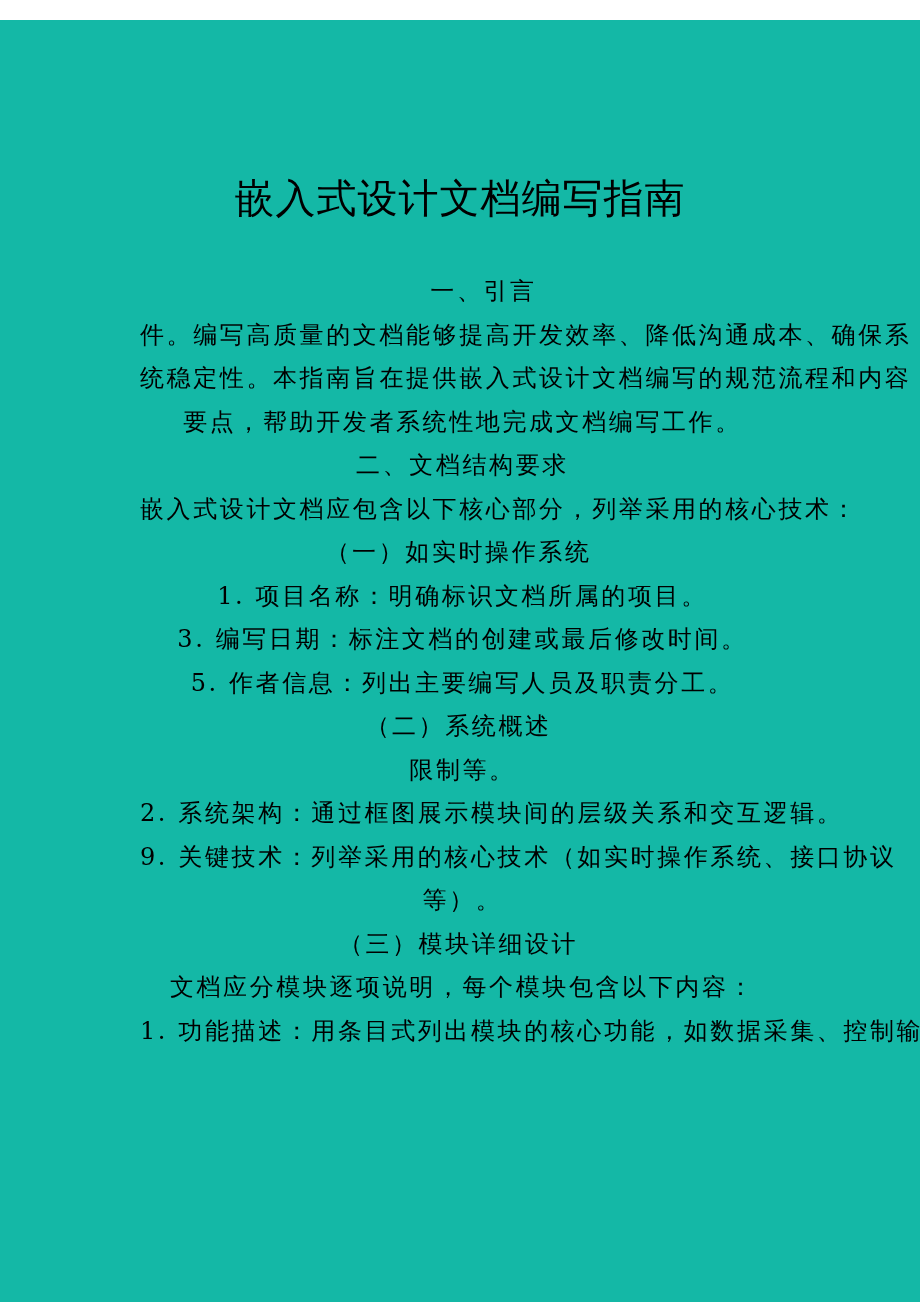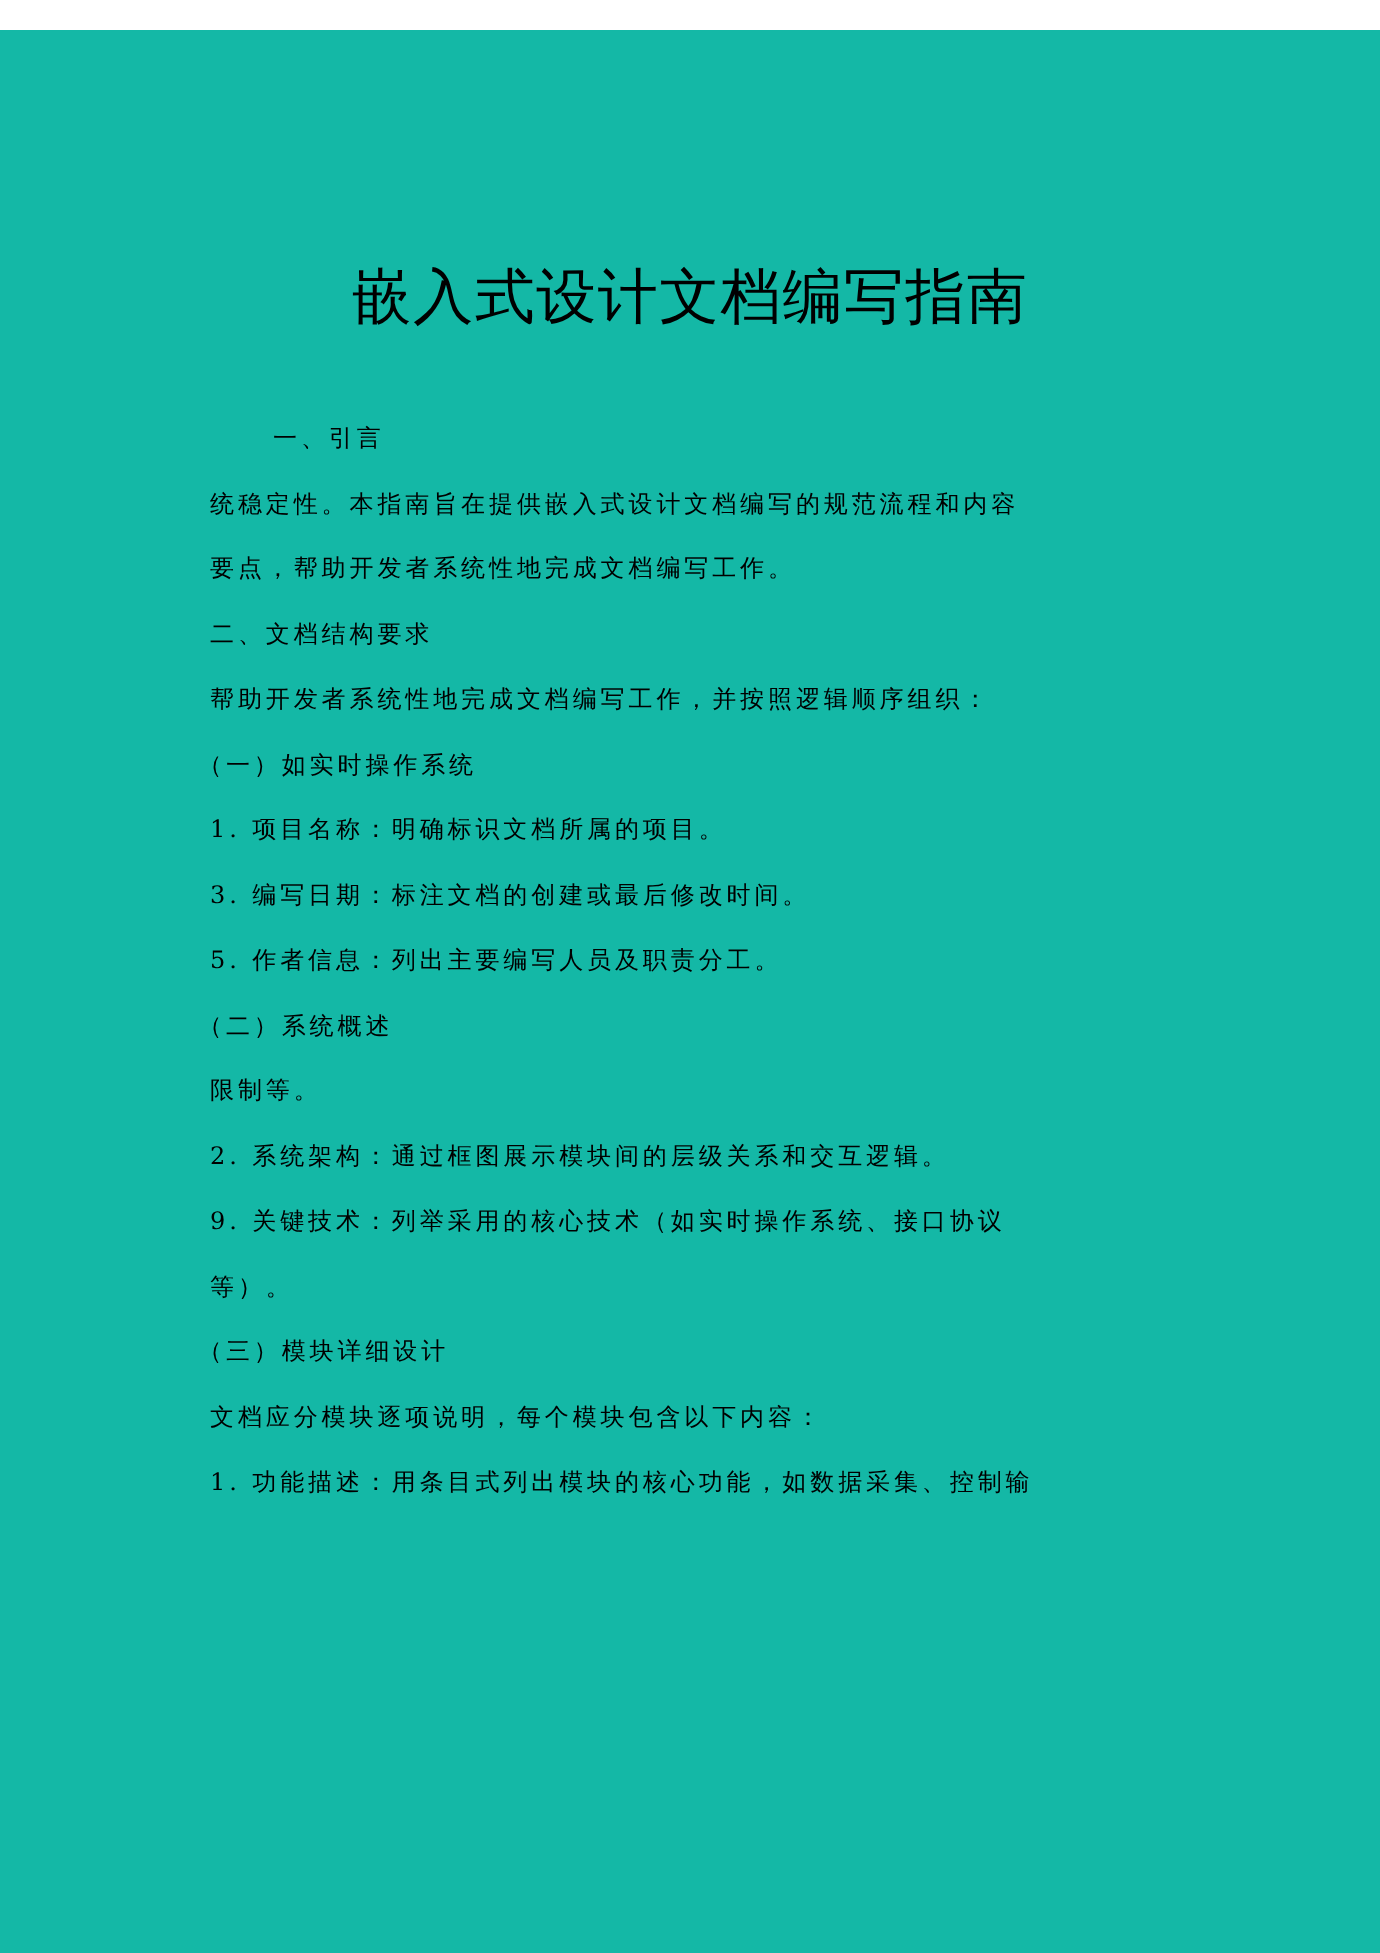--- a/index.html
+++ b/index.html
@@ -37,42 +37,44 @@
       letter-spacing: 1px;
       margin: 0;
     }
     .body {
       position: absolute;
       left: 140px;
       top: 250px;
       width: 645px;
     }
     .line {
-      font-size: 16px;
+      font-size: 24px;
       line-height: 43.5px;
       height: 43.5px;
       white-space: nowrap;
       letter-spacing: 2.6px;
       margin: 0;
+      text-align: center;
     }
     .indent { padding-left: 42px; }
     .paren { margin-left: -8px; }
   </style>
 </head>
 <body>
 
 <div class="page">
   <h1 class="title">嵌入式设计文档编写指南</h1>
 
   <div class="body">
     <p class="line indent">一、引言</p>
+    <p class="line">件。编写高质量的文档能够提高开发效率、降低沟通成本、确保系</p>
     <p class="line">统稳定性。本指南旨在提供嵌入式设计文档编写的规范流程和内容</p>
     <p class="line">要点，帮助开发者系统性地完成文档编写工作。</p>
     <p class="line">二、文档结构要求</p>
-    <p class="line">帮助开发者系统性地完成文档编写工作，并按照逻辑顺序组织：</p>
+    <p class="line">嵌入式设计文档应包含以下核心部分，列举采用的核心技术：</p>
     <p class="line paren">（一）如实时操作系统</p>
     <p class="line">1. 项目名称：明确标识文档所属的项目。</p>
     <p class="line">3. 编写日期：标注文档的创建或最后修改时间。</p>
     <p class="line">5. 作者信息：列出主要编写人员及职责分工。</p>
     <p class="line paren">（二）系统概述</p>
     <p class="line">限制等。</p>
     <p class="line">2. 系统架构：通过框图展示模块间的层级关系和交互逻辑。</p>
     <p class="line">9. 关键技术：列举采用的核心技术（如实时操作系统、接口协议</p>
     <p class="line">等）。</p>
     <p class="line paren">（三）模块详细设计</p>

